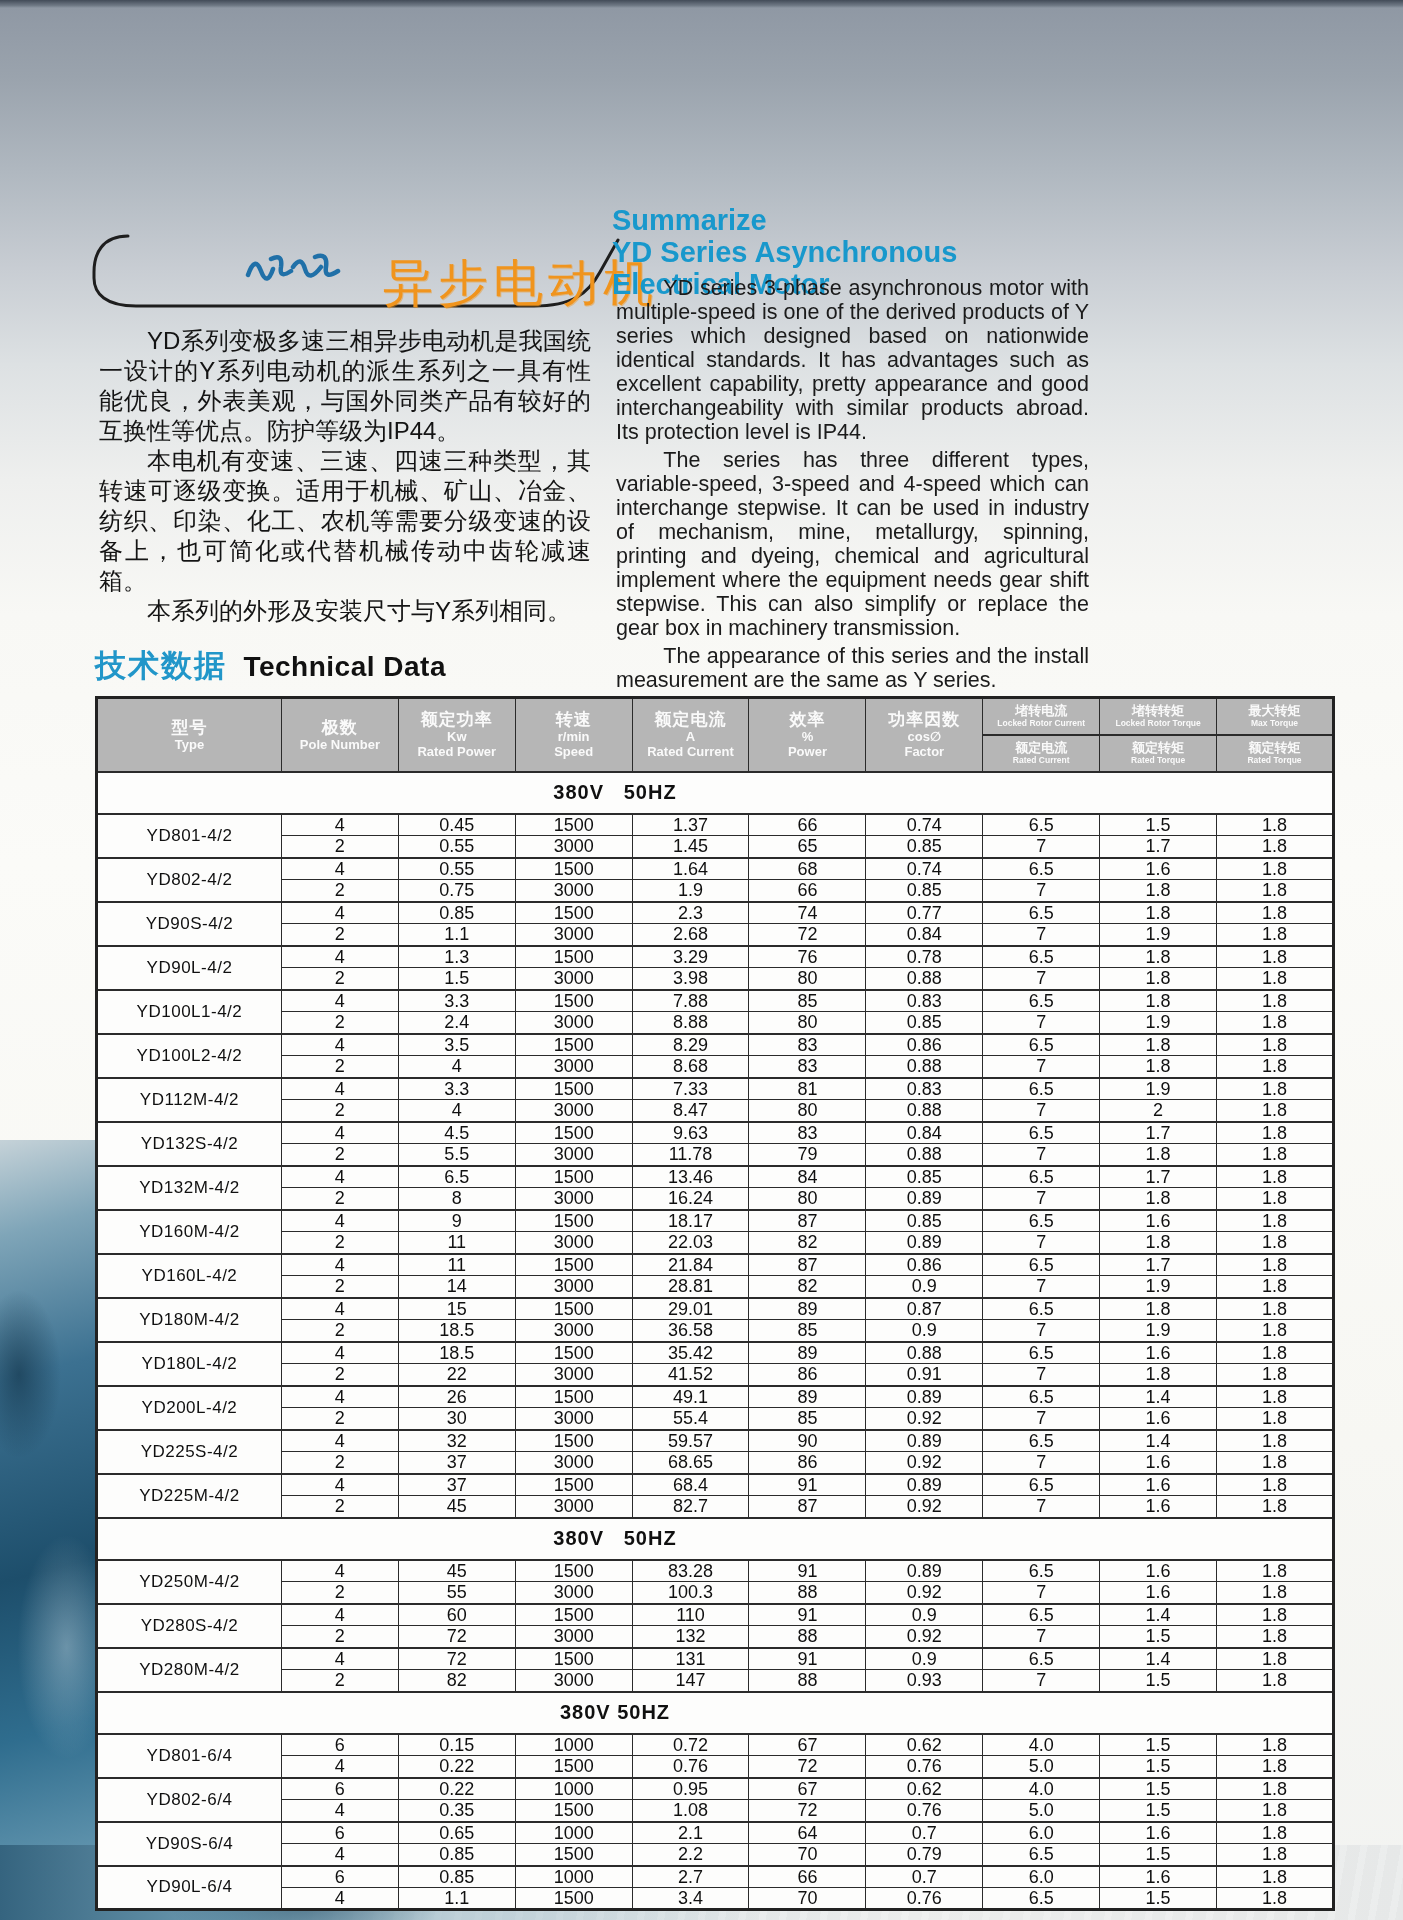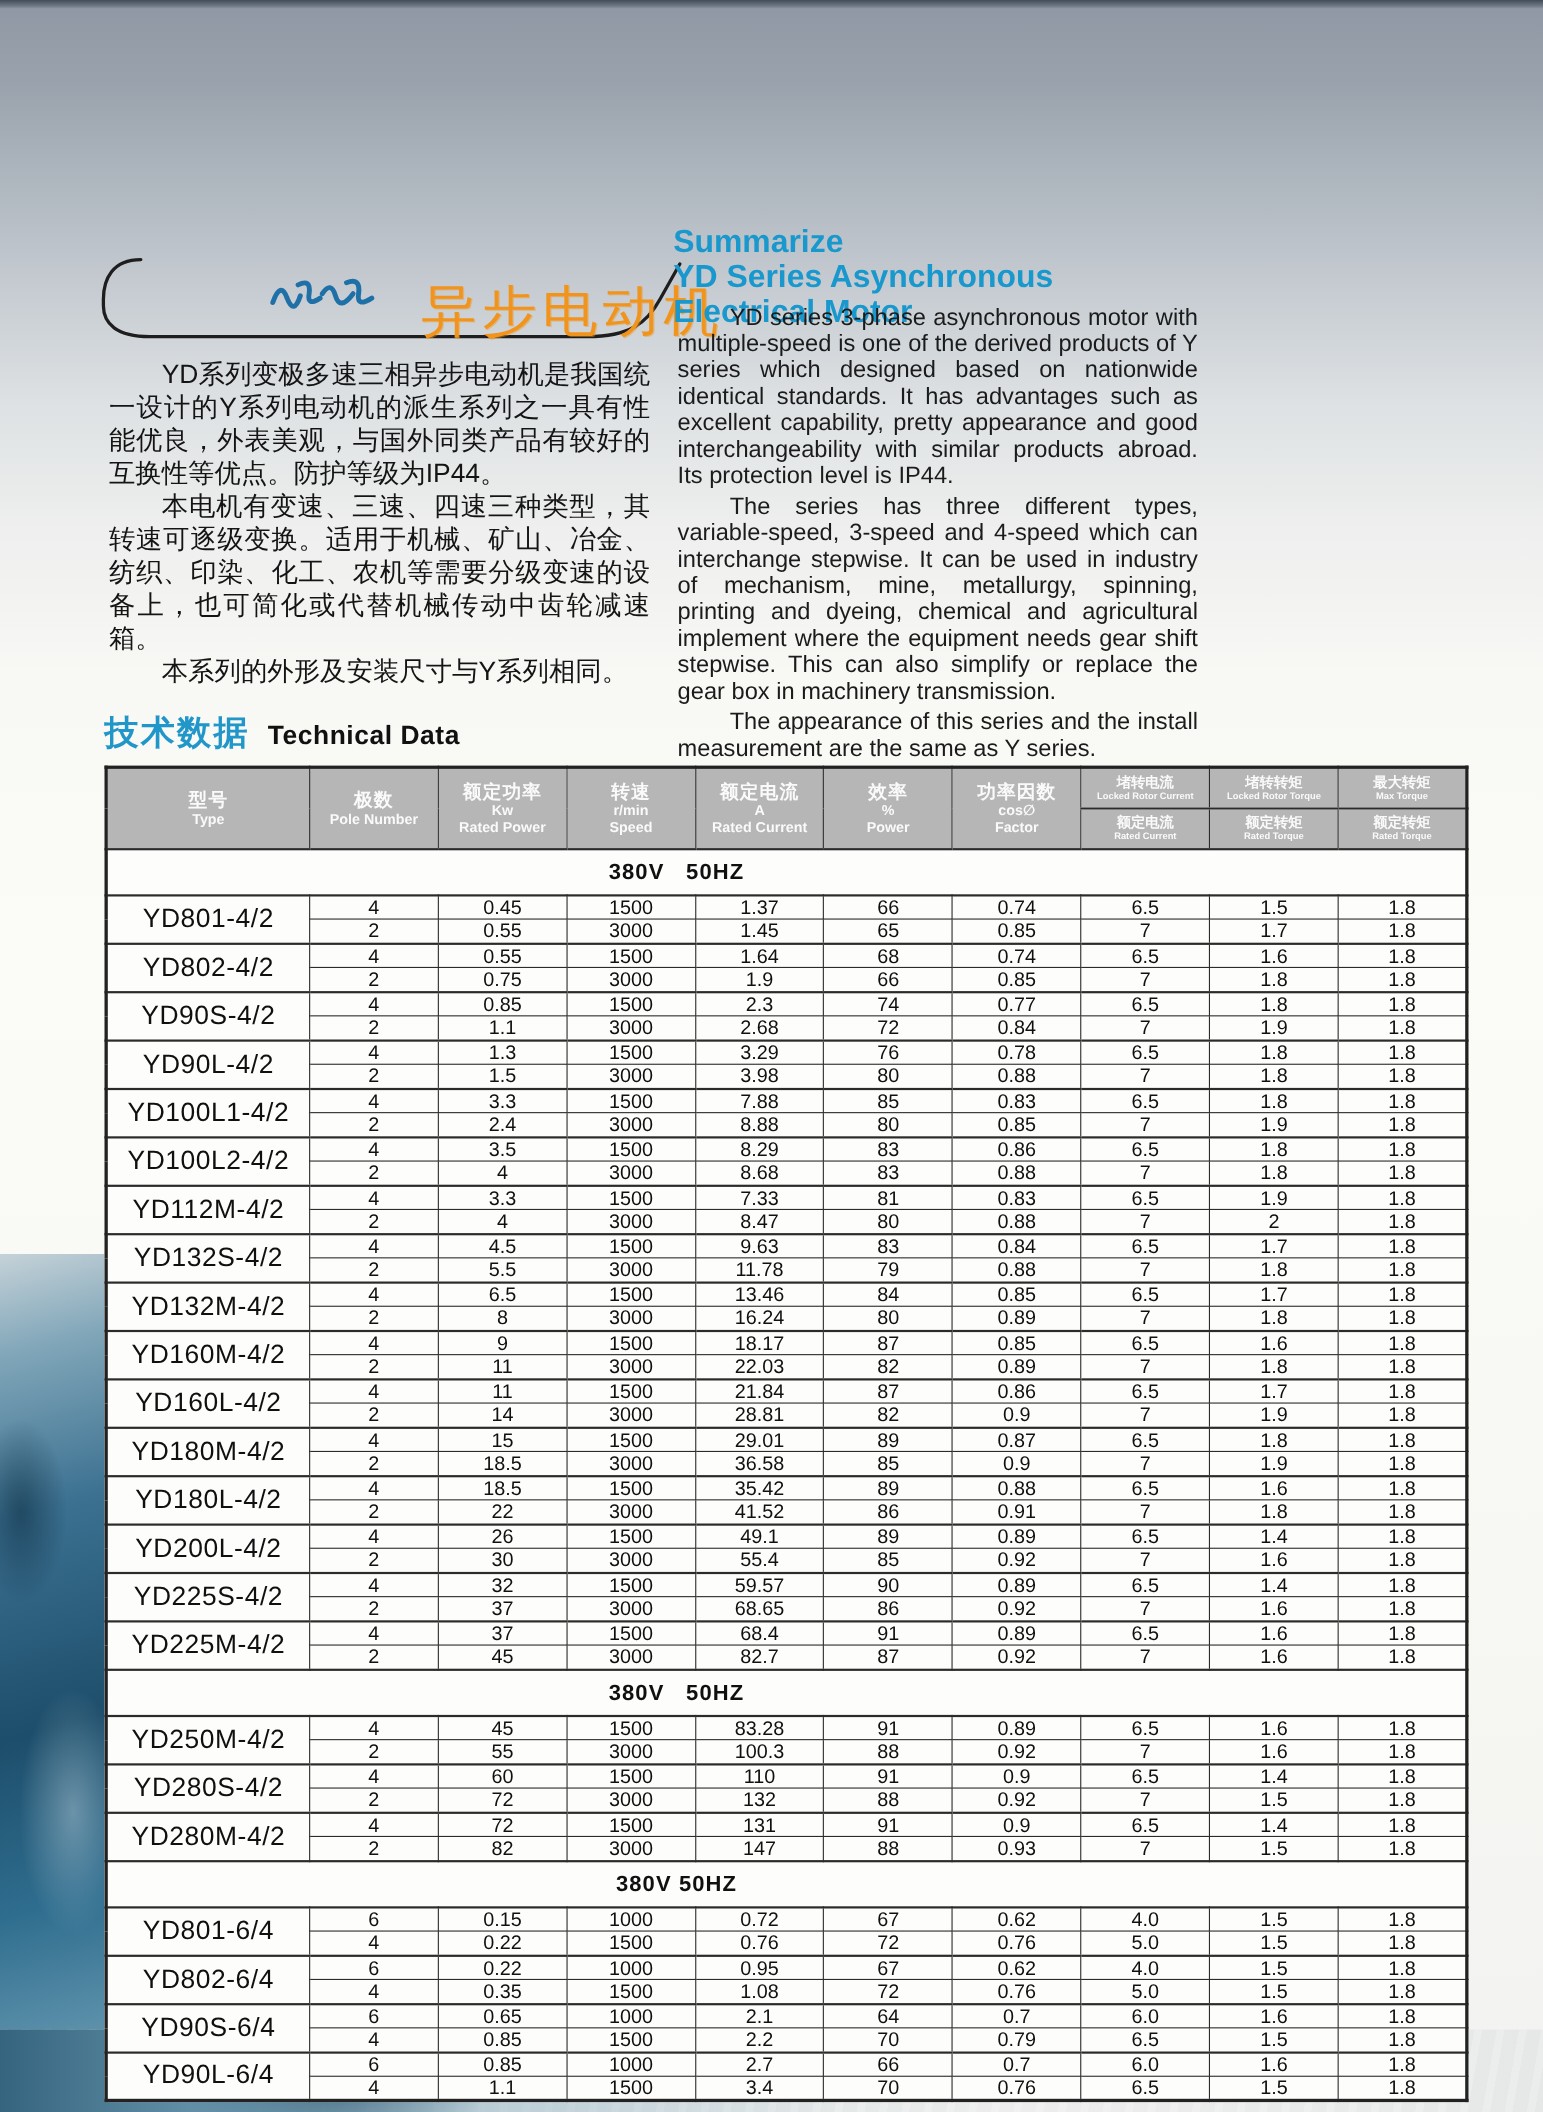--- a/index.html
+++ b/index.html
@@ -36,36 +36,36 @@
   
   .title-en{position:absolute;left:612px;top:204px;width:480px;font-size:29px;line-height:32px;
     font-weight:bold;color:#1898cc;}
   .intro-en{position:absolute;left:612px;top:272px;width:481px;font-size:21.5px;line-height:24px;
     color:#1b1b1b;text-align:justify;}
   .intro-en p{margin:4px;text-indent:2.2em;}
 
   
   .tech-heading{position:absolute;left:95px;top:645px;}
   .tech-zh{font-size:31px;font-weight:bold;color:#2196c9;letter-spacing:2px;}
-  .tech-en{font-size:24px;font-weight:bold;color:#111;margin-left:12px;letter-spacing:0.5px;}
+  .tech-en{font-size:28px;font-weight:bold;color:#111;margin-left:12px;letter-spacing:0.5px;}
 
   
   .tbl-wrap{position:absolute;left:95px;top:696px;width:1240px;}
   table{border-collapse:collapse;table-layout:fixed;width:1240px;background:#fdfdfc;
     border:3px solid #222;}
   th,td{border:1px solid #2b2b2b;padding:0;text-align:center;vertical-align:middle;overflow:hidden;}
   thead th{background:#b6b6b6;color:#fafafa;font-weight:bold;border-bottom:2px solid #2b2b2b;}
   thead tr{height:37px;}
   .h-zh{font-size:17px;line-height:19px;letter-spacing:1px;}
   .h-en{font-size:13px;line-height:15px;font-weight:bold;}
   .h-zh-s{font-size:13px;line-height:14px;}
   .h-en-s{font-size:8.5px;line-height:10px;font-weight:bold;}
   tbody tr{height:22px;}
   tbody td{font-size:18px;color:#101010;line-height:20px;}
-  td.model-cell{font-size:24px;letter-spacing:0.5px;margin-left:12px;}
+  td.model-cell{font-size:17px;letter-spacing:0.5px;margin-left:12px;}
   tr.divider-row{height:42px;}
   tr.divider-row td{border-top:2px solid #2b2b2b;border-bottom:2px solid #2b2b2b;}
   .divider-text{display:inline-block;white-space:pre;font-weight:bold;font-size:20px;
     transform:translateX(-100px);letter-spacing:1px;}
   tr.g1 td{border-top:2px solid #2b2b2b;}
 </style>
 </head>
 <body>
 
 <div class="page">

